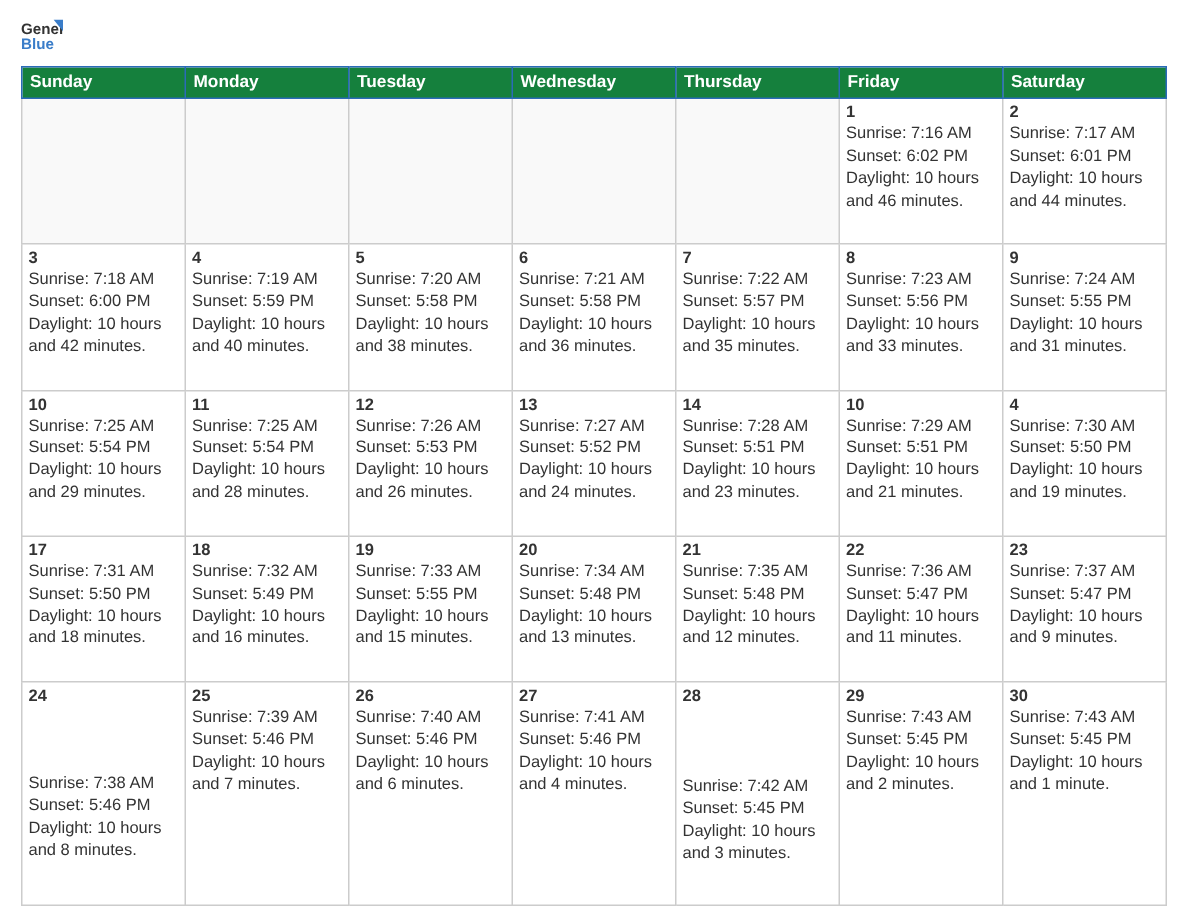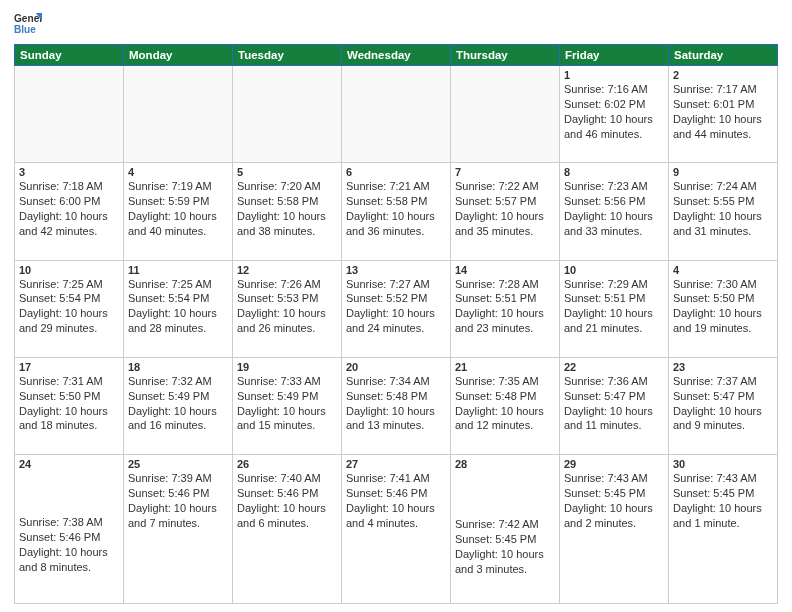--- a/index.html
+++ b/index.html
@@ -249,21 +249,21 @@
           <td>
             <span class="day-num">18</span>
             <div class="day-info" style="white-space: pre-line;">Sunrise: 7:32 AM
 Sunset: 5:49 PM
 Daylight: 10 hours
 and 16 minutes.</div>
           </td>
           <td>
             <span class="day-num">19</span>
             <div class="day-info" style="white-space: pre-line;">Sunrise: 7:33 AM
-Sunset: 5:49 PM
+Sunset: 5:55 PM
 Daylight: 10 hours
 and 15 minutes.</div>
           </td>
           <td>
             <span class="day-num">20</span>
             <div class="day-info" style="white-space: pre-line;">Sunrise: 7:34 AM
 Sunset: 5:48 PM
 Daylight: 10 hours
 and 13 minutes.</div>
           </td>

